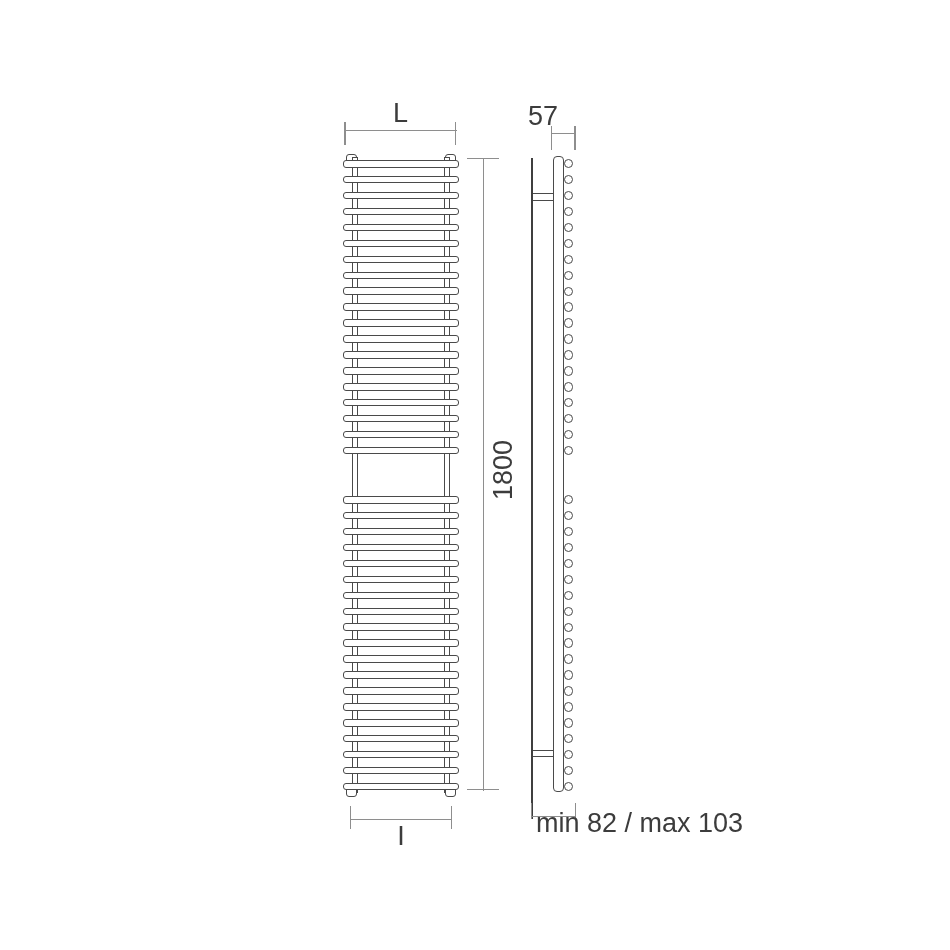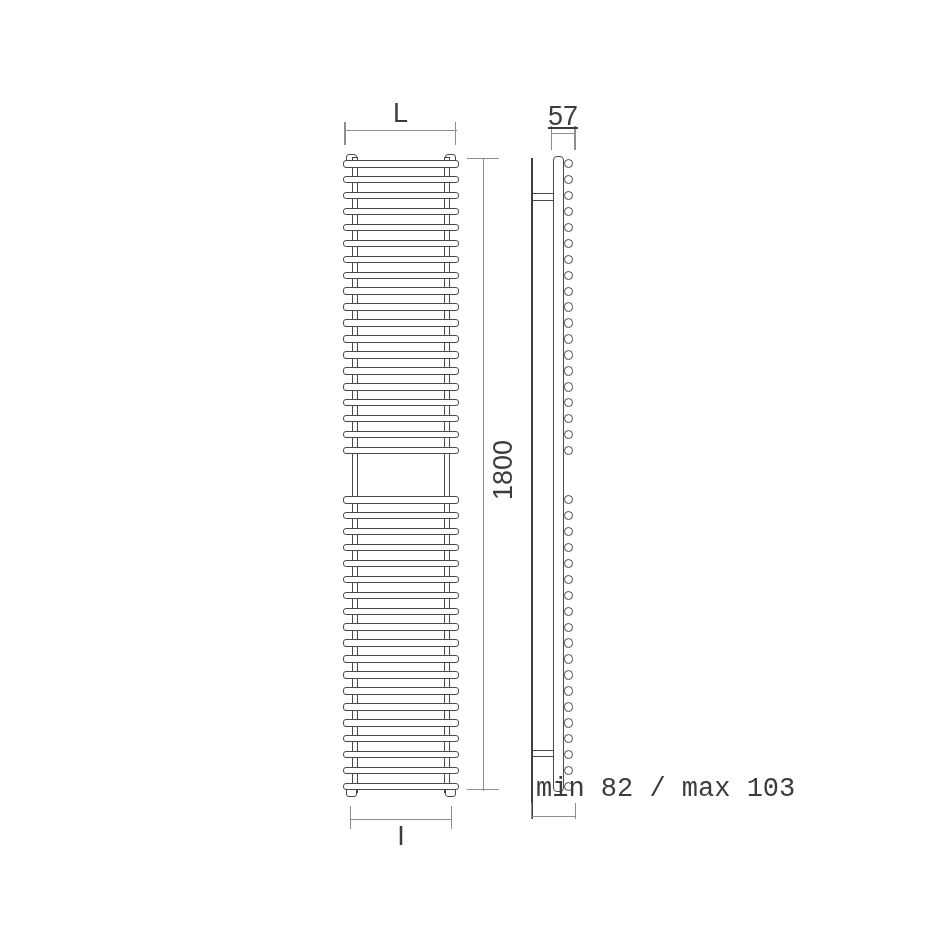--- a/index.html
+++ b/index.html
@@ -156,23 +156,23 @@
         <div class="tube-circle" style="left: 563.9px; top: 749.98px;"></div>
         <div class="tube-circle" style="left: 563.9px; top: 765.91px;"></div>
         <div class="tube-circle" style="left: 563.9px; top: 781.84px;"></div>
       </div>
   </div>
 
   <div>
     <div class="abs dim" style="left:551.5px;top:132.7px;width:24px;height:1.2px;"></div>
     <div class="abs dim" style="left:551px;top:126px;width:1.2px;height:24px;"></div>
     <div class="abs dim" style="left:574.4px;top:126px;width:1.2px;height:24px;"></div>
-    <div class="abs dim-label center-text" style="left:537px;top:103px;width:52px;text-decoration:underline;">57</div>
+    <div class="abs dim-label center-text" style="left:517px;top:103px;width:52px;">57</div>
   </div>
 
   <div>
     <div class="abs dim" style="left:531px;top:816px;width:45px;height:1.2px;"></div>
     <div class="abs dim" style="left:531px;top:803px;width:1.2px;height:15.5px;"></div>
     <div class="abs dim" style="left:574.8px;top:803px;width:1.2px;height:15.5px;"></div>
-    <div class="abs dim-label" style="left:536px;top:776px;font-family:Liberation Mono, monospace;">min 82 / max 103</div>
+    <div class="abs dim-label" style="left:536px;top:810px;">min 82 / max 103</div>
   </div>
 
 </div>
 
 </body></html>

